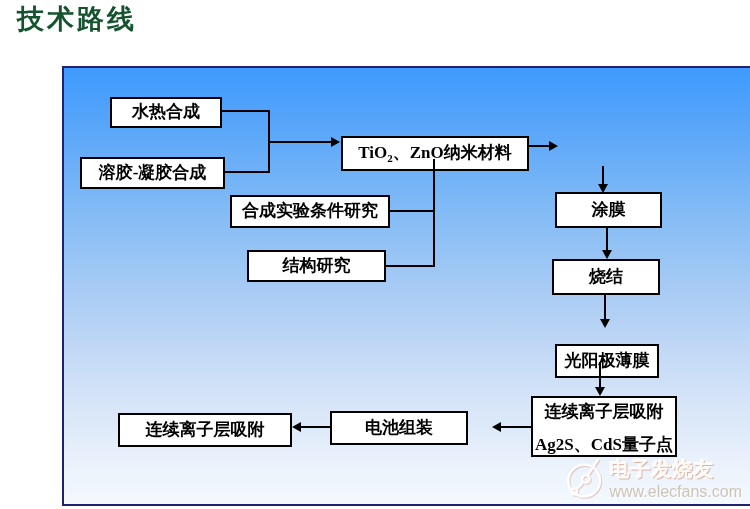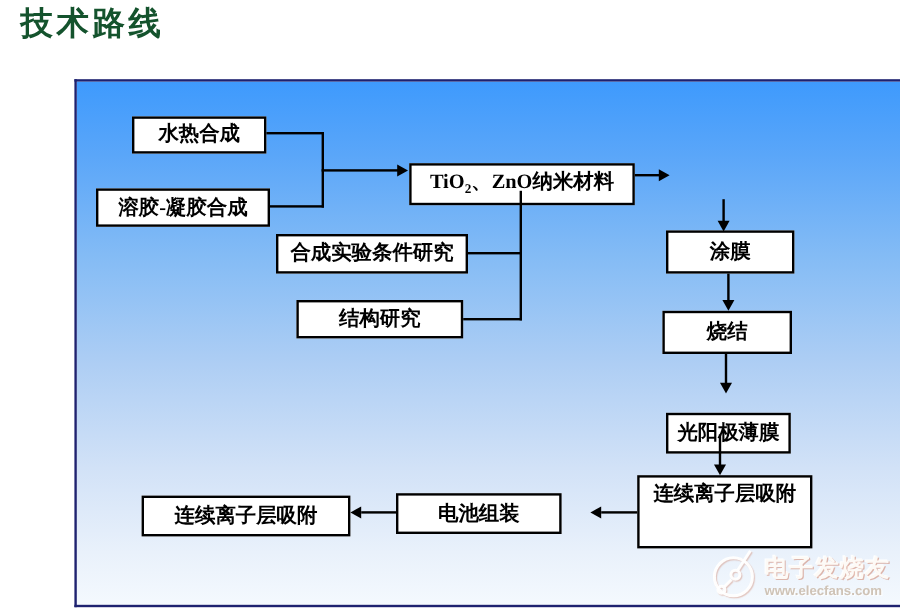--- a/index.html
+++ b/index.html
@@ -19,21 +19,21 @@
   .hline,.vline{position:absolute;background:#000;}
   .arr{position:absolute;width:0;height:0;}
   .arr.right{border-top:5px solid transparent;border-bottom:5px solid transparent;border-left:9px solid #000;}
   .arr.left {border-top:5px solid transparent;border-bottom:5px solid transparent;border-right:9px solid #000;}
   .arr.down {border-left:5px solid transparent;border-right:5px solid transparent;border-top:9px solid #000;}
   .watermark{position:absolute;right:8px;bottom:8px;display:flex;align-items:center;gap:5px;
         pointer-events:none;}
   .wm-text{display:flex;flex-direction:column;align-items:flex-start;}
   .wm-brand{font-size:20px;font-weight:bold;letter-spacing:1px;color:#fdfaf6;
         text-shadow:1px 1px 0 rgba(205,130,105,0.55),-1px -1px 0 rgba(255,255,255,0.9);}
-  .wm-url{font-size:11px;font-weight:bold;color:#cfc3b6;
+  .wm-url{font-size:16px;font-weight:normal;color:#cfc3b6;
         text-shadow:1px 1px 0 rgba(255,255,255,0.8);font-family:"Liberation Sans",sans-serif;}
 </style>
 </head>
 <body>
 
 <div id="stage">
 
   <div class="page-title">技术路线</div>
 
   <div class="panel"></div>
@@ -66,20 +66,21 @@
   <div class="node" style="left:555px;top:192px;width:107px;height:36px">
     <span>涂膜</span>
   </div>
 
   <div class="node" style="left:555px;top:344px;width:104px;height:34px">
     <span>光阳极薄膜</span>
   </div>
 
   <div class="node two-line" style="left:531px;top:396px;width:146px;height:61px">
     <span>连续离子层吸附</span>
+    <span>Ag2S、CdS量子点</span>
   </div>
 
   <div class="node" style="left:330px;top:411px;width:138px;height:34px">
     <span>电池组装</span>
   </div>
 
   <div class="node" style="left:118px;top:413px;width:174px;height:34px">
     <span>连续离子层吸附</span>
   </div>
 

